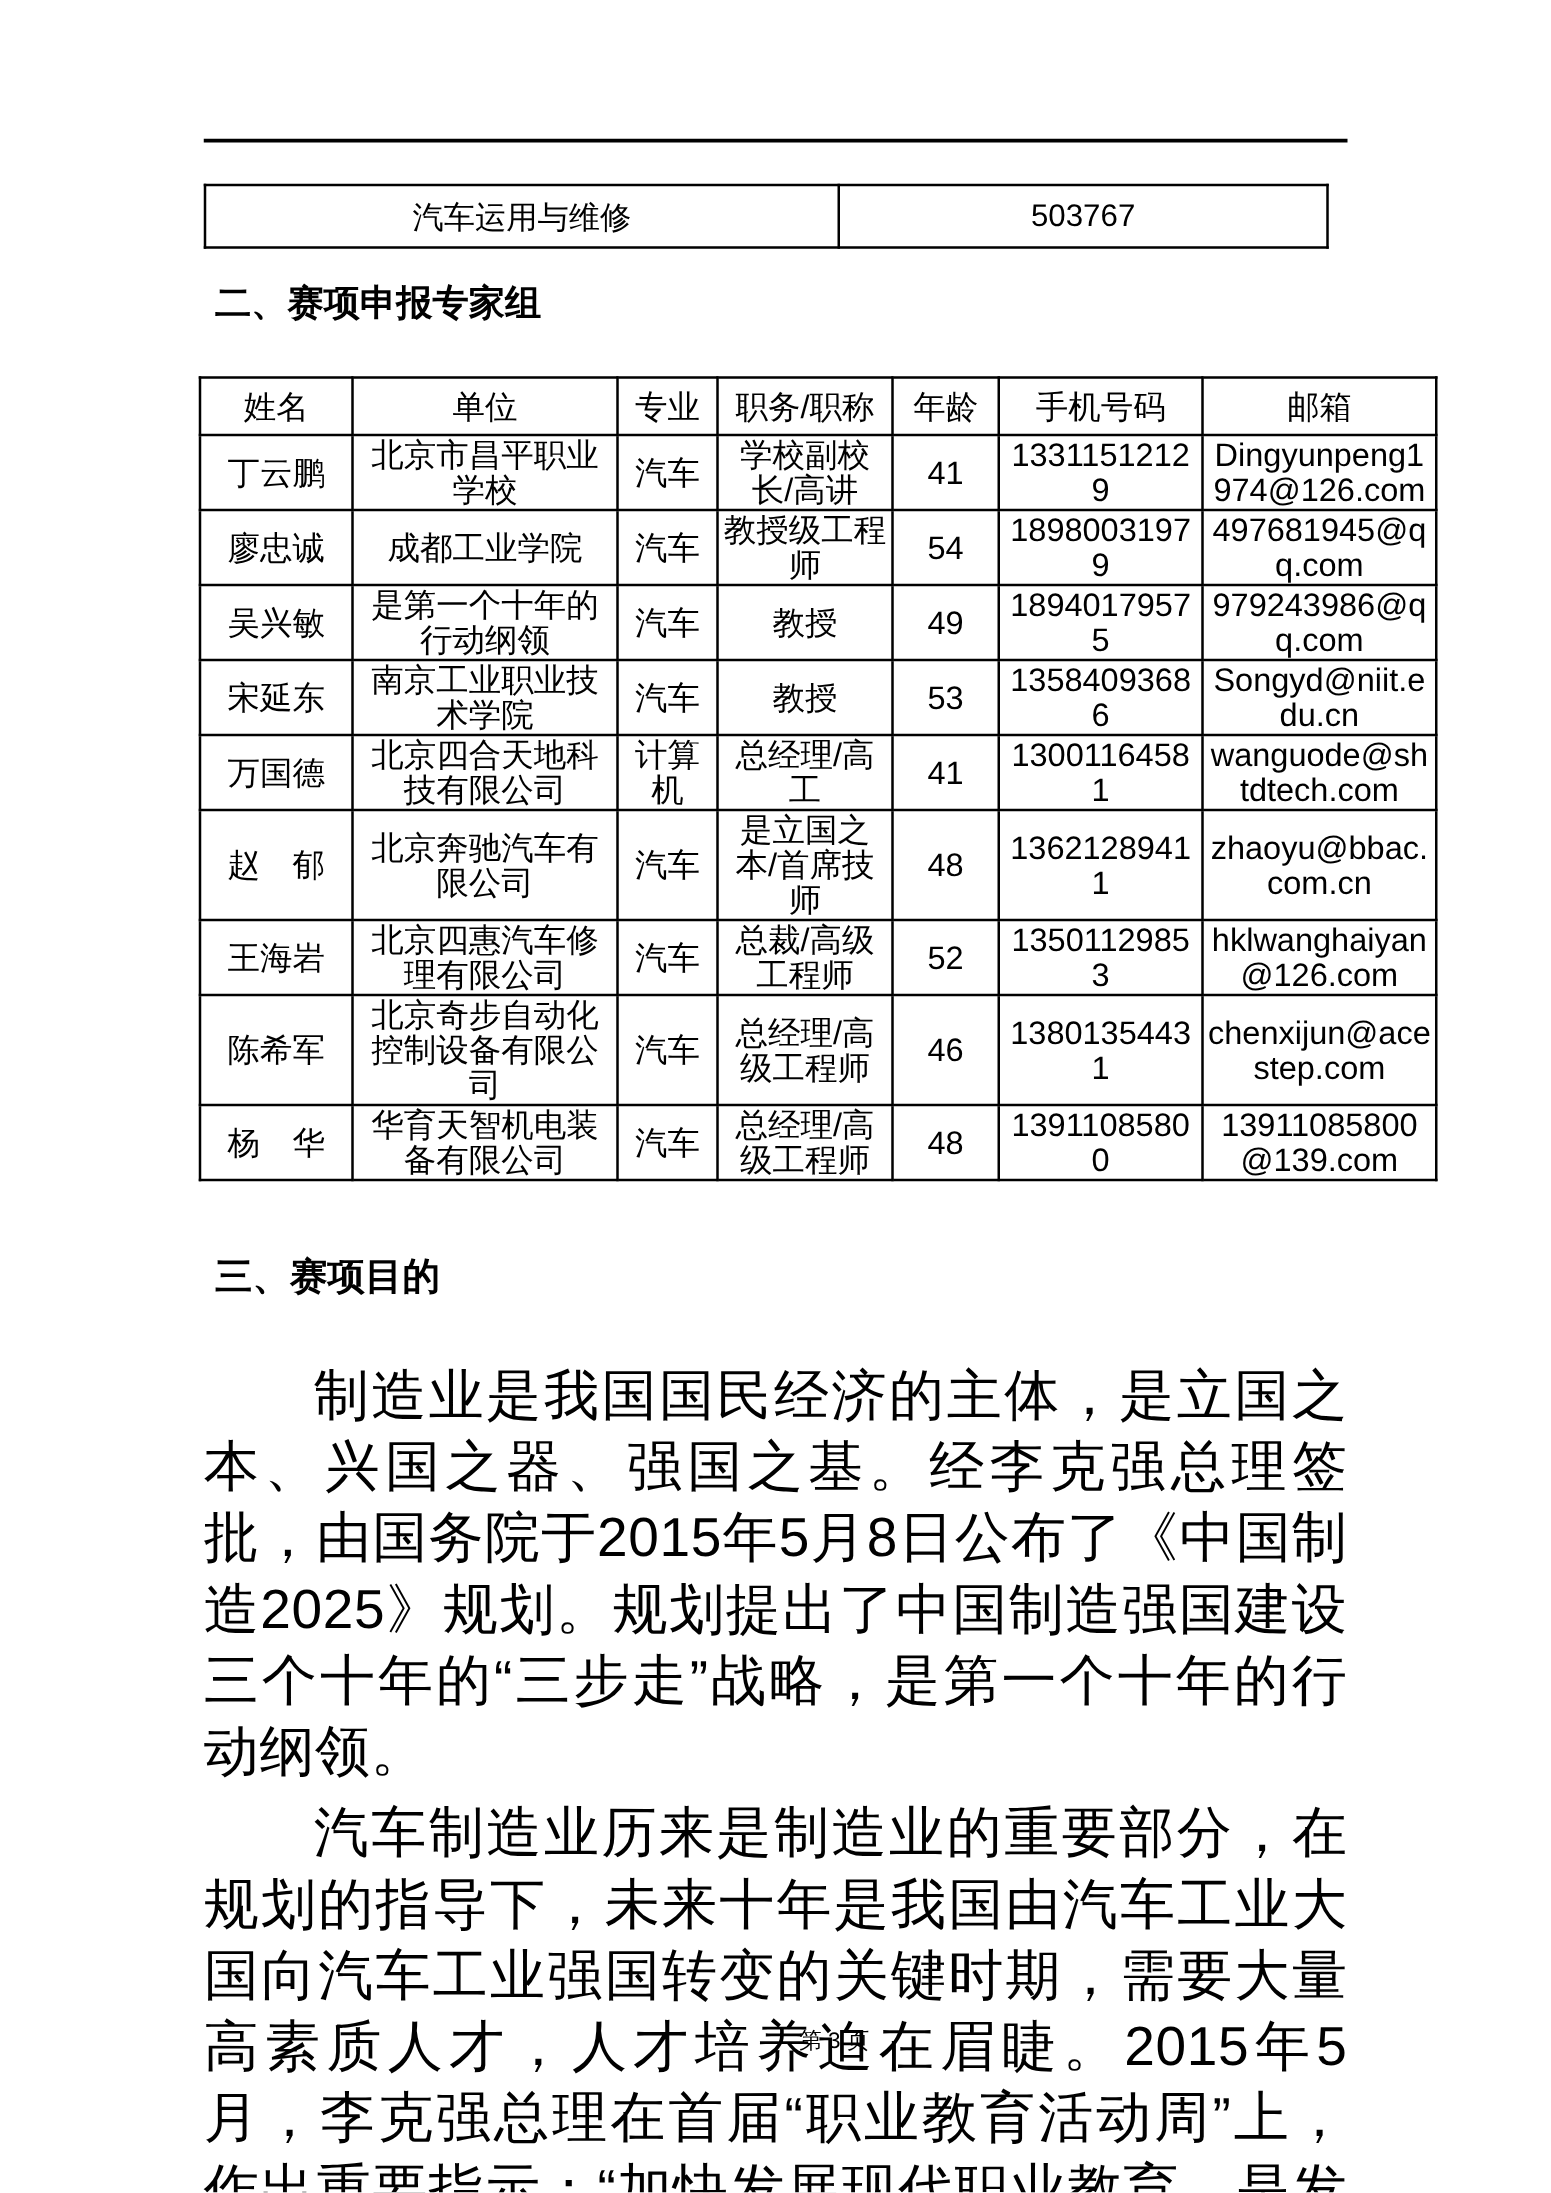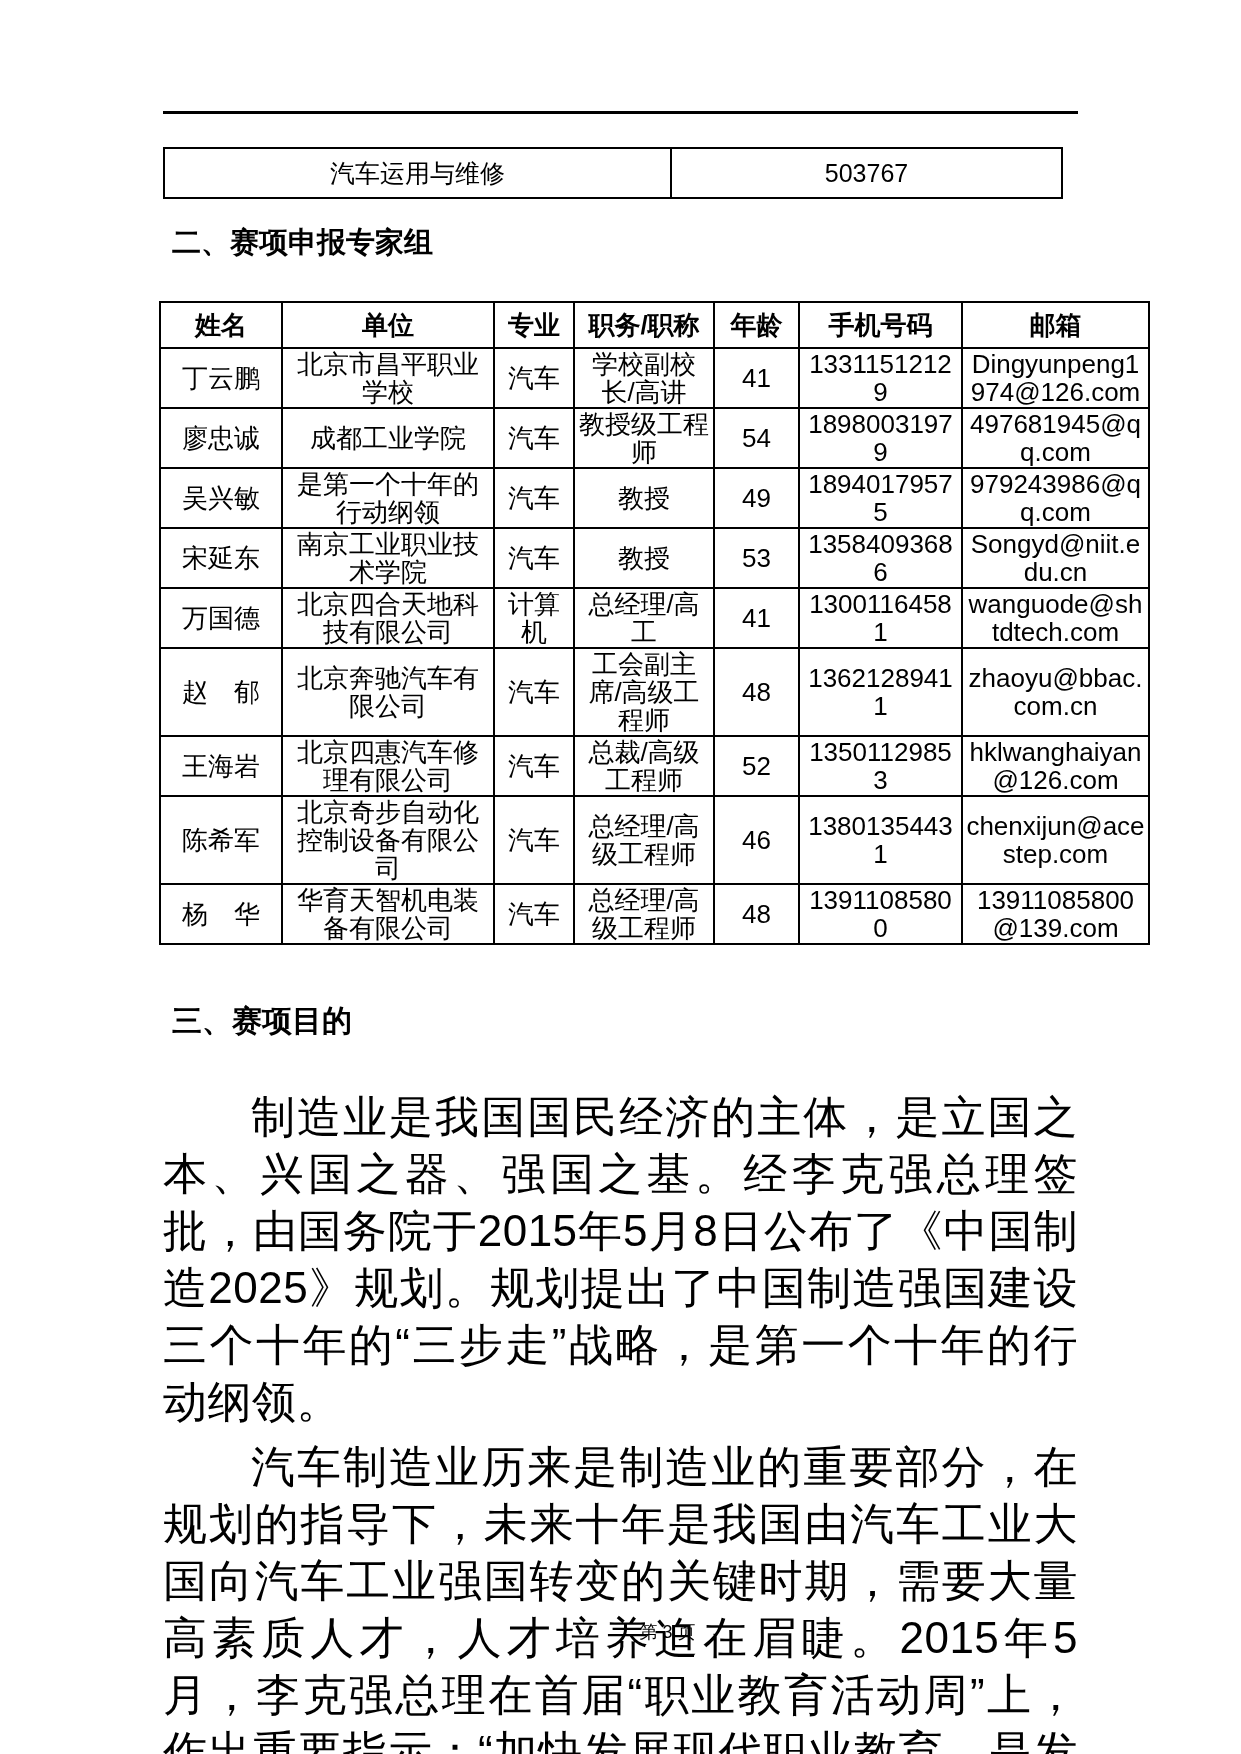--- a/index.html
+++ b/index.html
@@ -22,21 +22,21 @@
   td, th { border:2px solid #000; text-align:center; vertical-align:middle; }
 
   .t1 { margin-top:33px; width:898px; font-size:25px; }
   .t1 td { height:46px; padding:1px 14px; }
 
   .section-title { font-size:29px; font-weight:bold; margin:24px 0 0 9px; }
   .section-title.s3 { margin-top:56px; font-size:30px; }
 
   .t2 { margin-top:38px; margin-left:-4px; width:989px; font-size:26px; }
   .t2 th, .t2 td { word-break:break-all; line-height:28px; padding:1px 2px; }
-  .t2 th { height:42px; font-weight:bold; }
+  .t2 th { height:42px; font-weight:normal; }
 
   .body-par {
     font-size:44px; line-height:57px;
     text-align:justify; text-indent:2em;
     margin:0; letter-spacing:0.5px;
   }
   .body-par.first { margin-top:46px; }
   .body-par.second { margin-top:8px; }
 
   .page-footer {
@@ -134,21 +134,21 @@
             <td>计算机</td>
             <td>总经理/高工</td>
             <td>41</td>
             <td>13001164581</td>
             <td>wanguode@shtdtech.com</td>
           </tr>
           <tr>
             <td>赵　郁</td>
             <td>北京奔驰汽车有限公司</td>
             <td>汽车</td>
-            <td>工会副主席/高级工程师</td>
+            <td>是立国之本/首席技师</td>
             <td>48</td>
             <td>13621289411</td>
             <td>zhaoyu@bbac.com.cn</td>
           </tr>
           <tr>
             <td>王海岩</td>
             <td>北京四惠汽车修理有限公司</td>
             <td>汽车</td>
             <td>总裁/高级工程师</td>
             <td>52</td>

